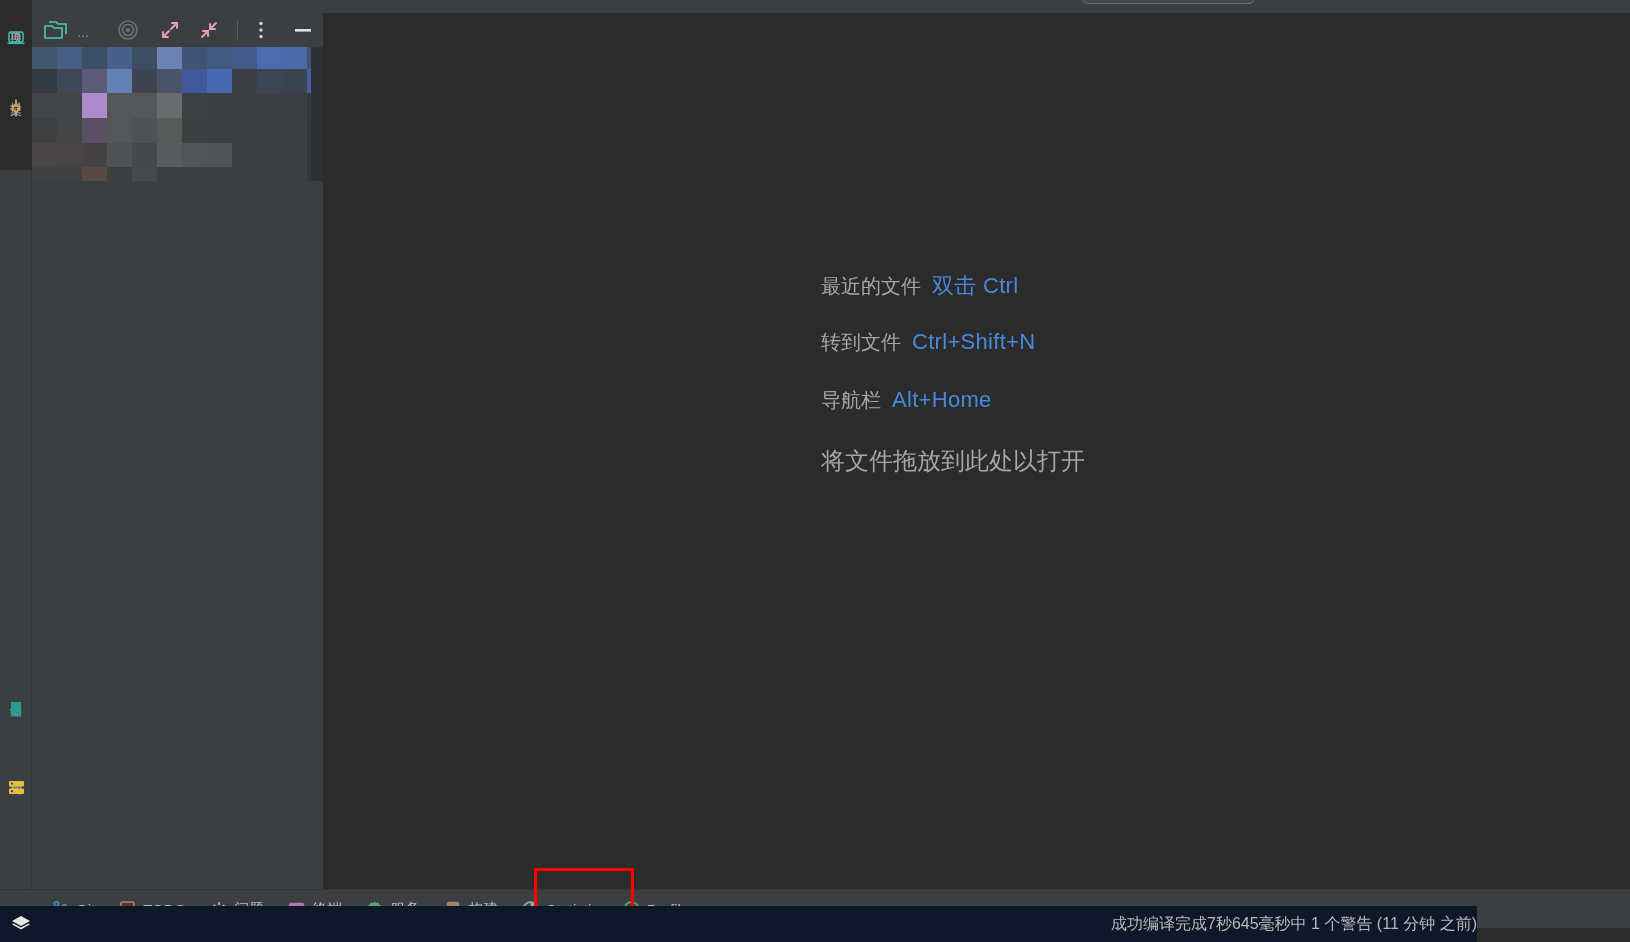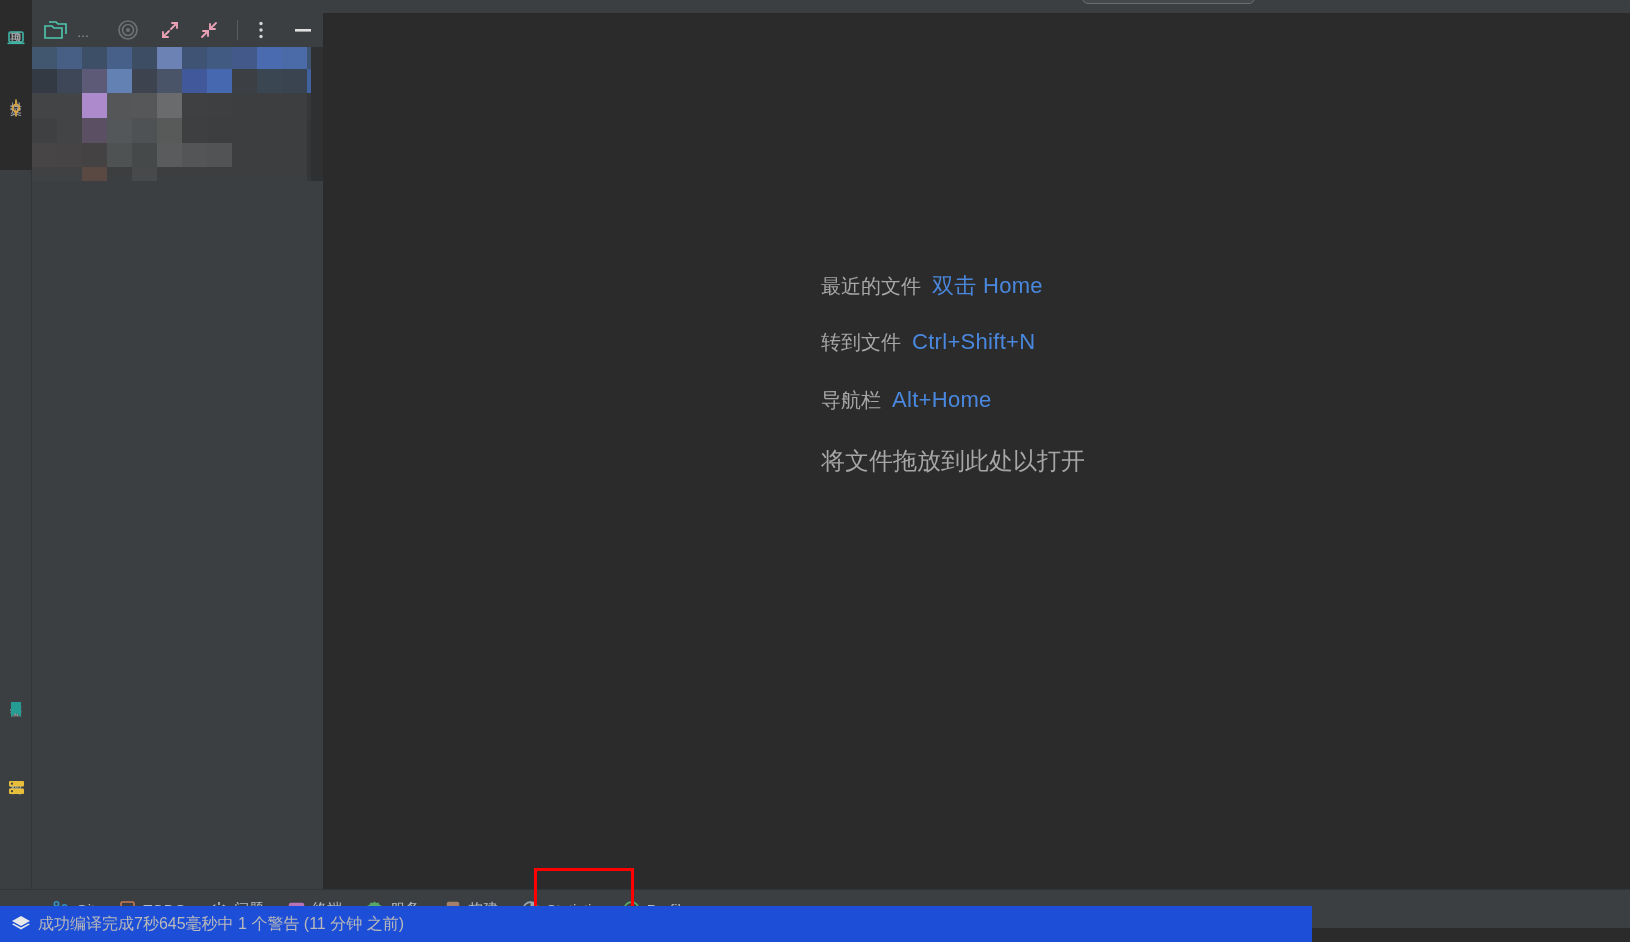--- a/index.html
+++ b/index.html
@@ -97,22 +97,22 @@
     height:39px; padding:0 12px; cursor:default; position:relative;
   }
   .tw-label { font-size:15px; color:#b5bcc4; white-space:nowrap; }
   .tw-ico { display:flex; align-items:center; justify-content:center;
     width:17px; height:17px; flex:none; }
   .highlight-box {
     position:absolute; left:534px; top:-22px; width:100px; height:48px;
     border:3px solid #ff0000; pointer-events:none;
   }
   .status-line {
-    position:absolute; left:0; top:906px; width:1312px; height:36px;
-    background:#1d4ed8; display:flex; align-items:center;
+    position:absolute; left:0; top:906px; width:1477px; height:36px;
+    background:#0f172a; display:flex; align-items:center;justify-content:space-between;
   }
   .status-ico { margin-left:10px; width:22px; display:flex;
     align-items:center; justify-content:center; }
   .status-text { font-size:16px; color:#b9b9b9; margin-left:6px;
     white-space:nowrap; }
 </style>
 </head>
 <body>
 
 <div class="root">
@@ -302,21 +302,21 @@
         <div class="mcell" style="left: 275px; top: 120px; width: 4px; height: 14px; background: rgb(52, 54, 56);"></div>
       </div>
     <div class="panel-scrollbar"></div>
     <div class="panel-body"></div>
   </div>
 
   <div class="editor-area">
     <div class="tips" id="tips">
         <div class="tip-row">
           <span class="tip-label">最近的文件</span>
-          <span class="tip-key">双击 Home</span>
+          <span class="tip-key">双击 Ctrl</span>
         </div>
         <div class="tip-row">
           <span class="tip-label">转到文件</span>
           <span class="tip-key">Ctrl+Shift+N</span>
         </div>
         <div class="tip-row">
           <span class="tip-label">导航栏</span>
           <span class="tip-key">Alt+Home</span>
         </div>
         <div class="tip-row">

